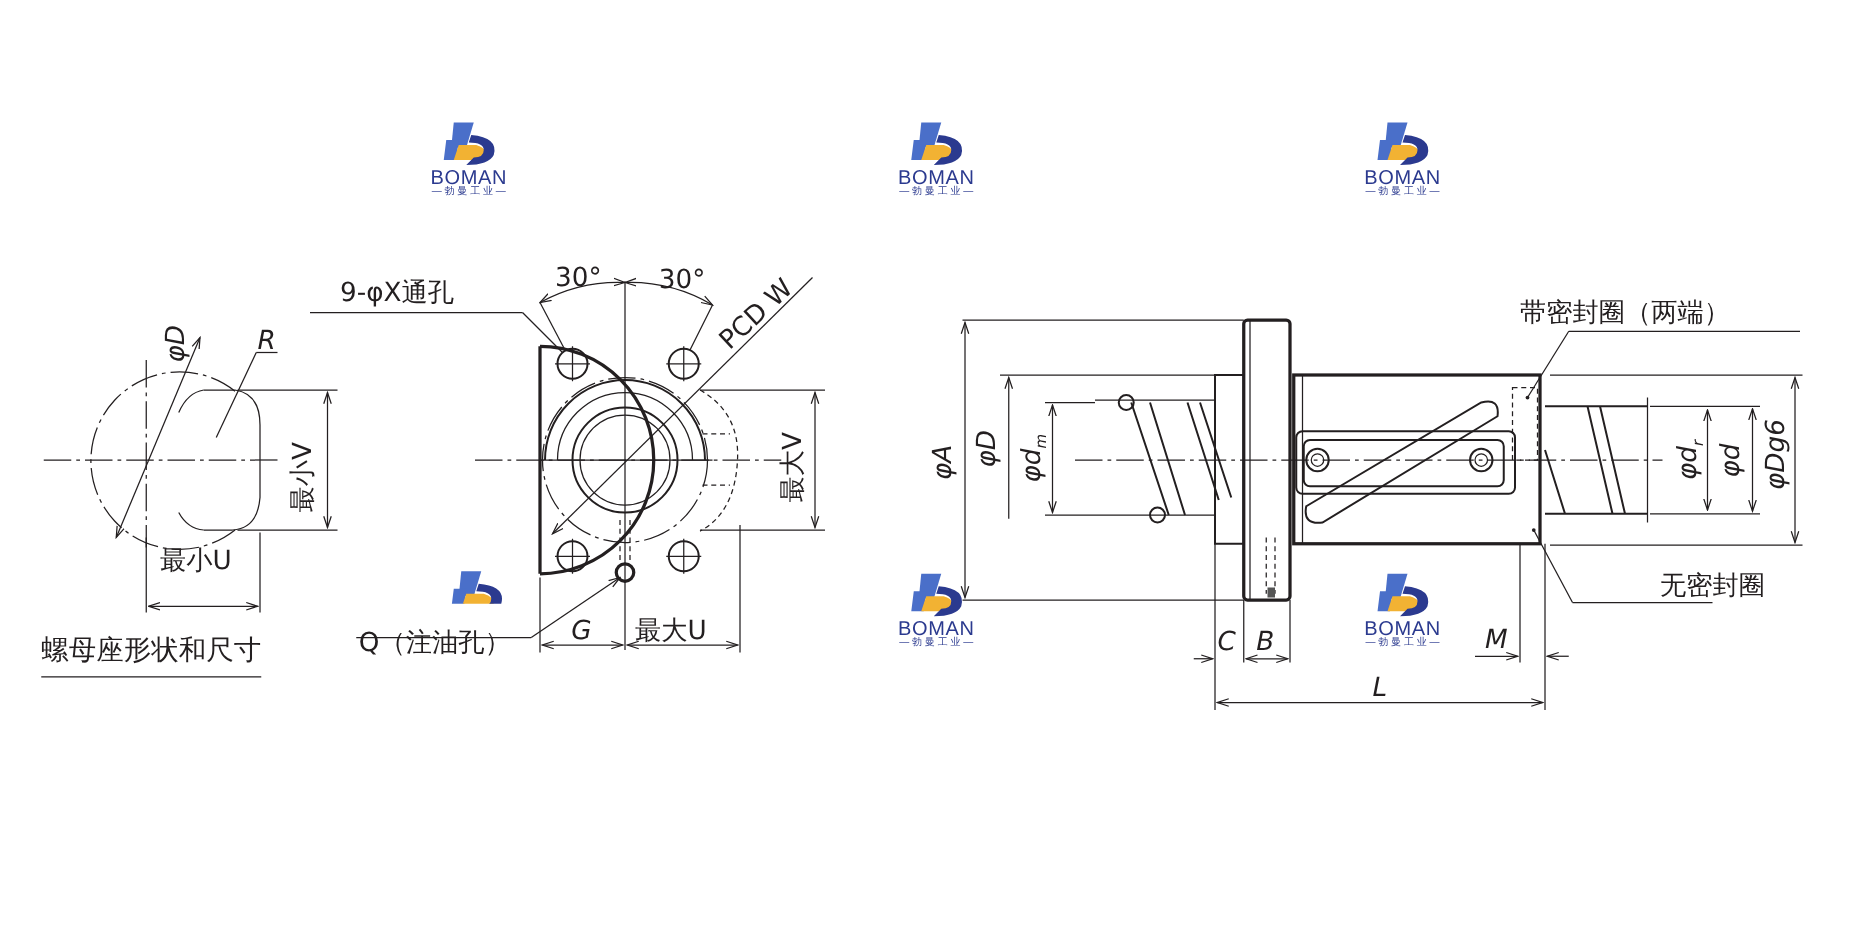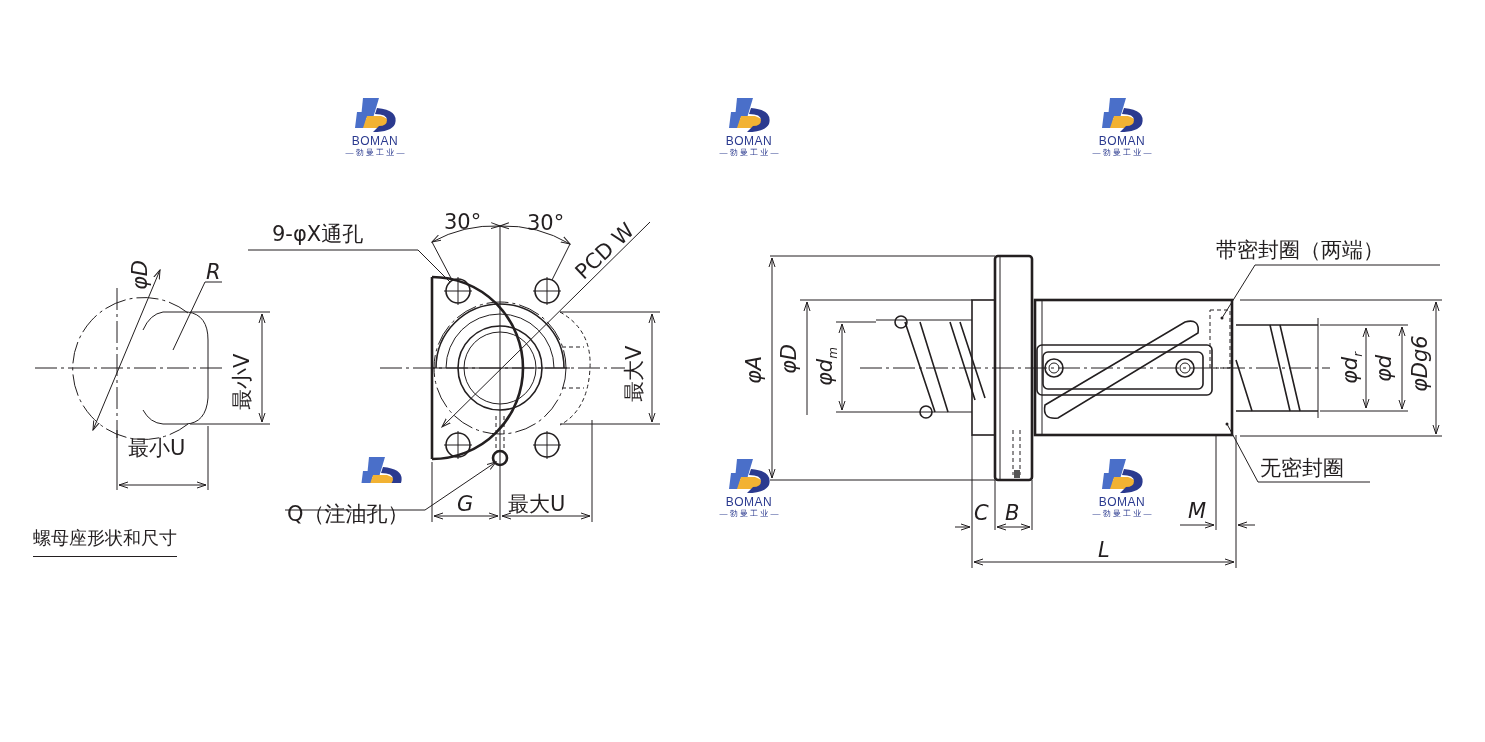--- a/index.html
+++ b/index.html
@@ -9,23 +9,23 @@
   .ln { stroke:#231f20; stroke-width:1; fill:none; }
   .thick { stroke:#231f20; stroke-width:2.6; fill:none; }
   .med { stroke:#231f20; stroke-width:1.6; fill:none; }
   .dash { stroke:#231f20; stroke-width:1; fill:none; stroke-dasharray:22 4 3 4; }
   .hid { stroke:#231f20; stroke-width:1; fill:none; stroke-dasharray:4 3; }
   .lbl { position:absolute; font-size:21px; line-height:1; white-space:nowrap; color:#231f20; }
   .it { font-style:italic; }
   .vert { transform-origin:left top; transform:rotate(-90deg); }
   .logo { position:absolute; width:76px; height:64px; }
   .logo-text { position:absolute; left:0; width:76px; text-align:center; font-family:"Liberation Sans", sans-serif; }
-  .logo-brand { top:40px; font-size:12px; color:#2b3a8f; letter-spacing:0.5px; }
+  .logo-brand { top:40px; font-size:16px; color:#2b3a8f; letter-spacing:0.5px; }
   .logo-sub { top:53px; font-size:8px; color:#2b3a8f; }
-  .title-u { position:absolute; left:33px; top:526px; font-size:18px; padding-bottom:6px;
+  .title-u { position:absolute; left:33px; top:505px; font-size:22px; padding-bottom:6px;
              border-bottom:1.5px solid #231f20; }
 </style>
 </head>
 <body>
 
 <svg class="drawing" viewBox="0 0 1485 742">
   <defs>
     <marker id="ar" markerWidth="10" markerHeight="8" refX="9" refY="4" orient="auto-start-reverse">
       <path d="M0,1 L9,4 L0,7" fill="none" stroke="#231f20" stroke-width="1"></path>
     </marker>
@@ -273,16 +273,16 @@
 <div class="lbl" style="left:508px;top:494px">最大U</div>
 
 <div class="lbl it vert" style="left:744px;top:384px">φA</div>
 <div class="lbl it vert" style="left:779px;top:374px">φD</div>
 <div class="lbl it vert" style="left:815px;top:386px"><span>φd</span><sub style="font-size:12px">m</sub></div>
 <div class="lbl it" style="left:974px;top:503px">C</div>
 <div class="lbl it" style="left:1005px;top:503px">B</div>
 <div class="lbl it" style="left:1098px;top:540px">L</div>
 <div class="lbl it" style="left:1188px;top:501px">M</div>
 <div class="lbl" style="left:1216px;top:240px">带密封圈（两端）</div>
-<div class="lbl" style="left:1260px;top:458px">无密封圈</div>
+<div class="lbl" style="left:1328px;top:458px">无密封圈</div>
 <div class="lbl it vert" style="left:1340px;top:384px"><span>φd</span><sub style="font-size:12px">r</sub></div>
 <div class="lbl it vert" style="left:1374px;top:382px">φd</div>
 <div class="lbl it vert" style="left:1410px;top:392px">φDg6</div>
 
 </body></html>

